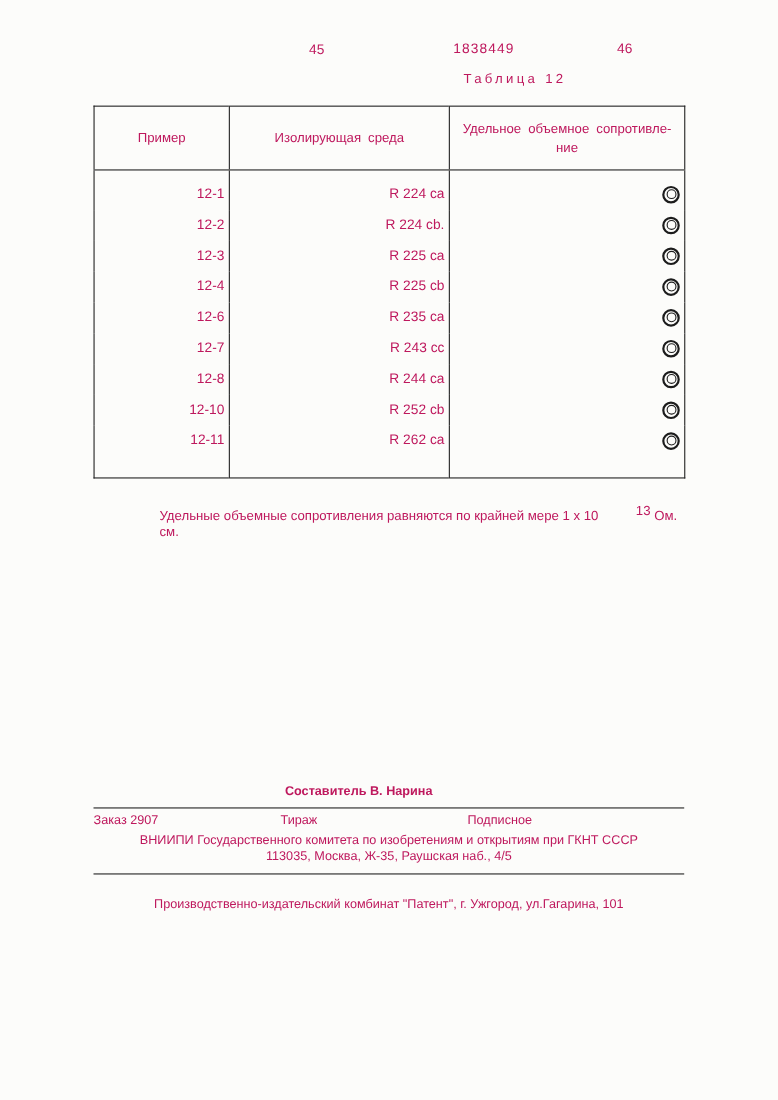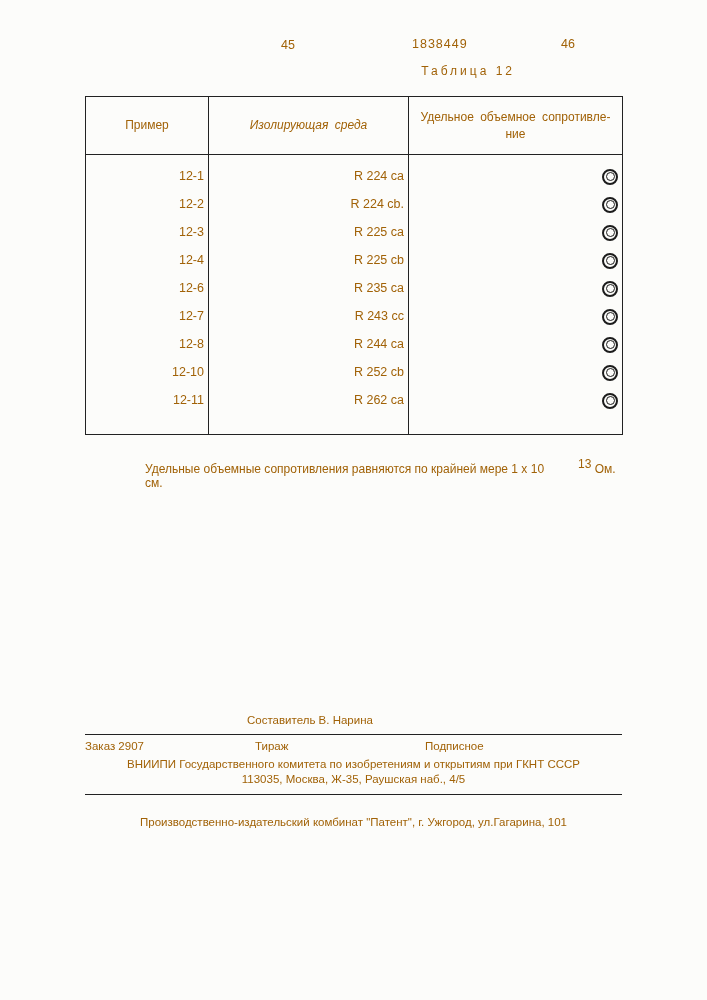--- a/index.html
+++ b/index.html
@@ -3,21 +3,21 @@
 <meta charset="utf-8">
 <style>
   * { margin: 0; padding: 0; box-sizing: border-box; }
   html, body { width: 707px; height: 1000px; }
   body { background: #e9e9e6; }
   .page {
     position: relative;
     width: 707px; height: 1000px;
     background: #fcfcfa;
     font-family: "Liberation Sans", sans-serif;
-    color: #a16207;
+    color: #be185d;
     padding: 0 85px;
     overflow: hidden;
   }
   
   .page-header { position: relative; height: 96px; font-size: 12.5px; }
   .pn-left   { position: absolute; left: 196px; top: 38px; }
   .patent-no { position: absolute; left: 327px; top: 37px; letter-spacing: 1px; }
   .pn-right  { position: absolute; left: 476px; top: 37px; }
   .table-label {
     position: absolute; right: 107px; top: 64px;
@@ -38,21 +38,21 @@
     font-size: 12px;
     text-align: center;
     vertical-align: middle;
     padding: 4px 10px;
     white-space: pre-line;
     word-spacing: 3px;
     line-height: 1.35;
   }
   .data-table th + th, .data-table td + td { border-left: 1.6px solid #222; }
   .col-example { width: 123px; }
-  .col-medium { width: 200px; font-style: italic; }
+  .col-medium { width: 200px; }
   .col-resist { width: 214px; }
   .data-table td {
     text-align: right;
     vertical-align: middle;
     font-size: 12.5px;
     padding: 5.5px 4px;
     line-height: 17px;
   }
   .data-table tbody tr:first-child td { padding-top: 13px; }
   .data-table tbody tr:last-child td { padding-bottom: 25px; }
@@ -76,21 +76,21 @@
   .note {
     margin-top: 27px;
     padding-left: 60px;
     font-size: 12px;
   }
   .note sup { font-size: 12px; vertical-align: super; line-height: 0; padding-left: 34px; }
   
   .footer { margin-top: 224px; font-size: 11.5px; width: 537px; }
   .f-row { position: relative; height: 17px; }
   .f-at-0   { position: absolute; left: 0; }
-  .f-at-165 { position: absolute; left: 162px; }
+  .f-at-165 { position: absolute; left: 174px; font-weight: bold; }
   .f-at-343 { position: absolute; left: 343px; }
   .f-at-170 { position: absolute; left: 170px; }
   .f-at-340 { position: absolute; left: 340px; }
   .f-center { text-align: center; height: 15px; line-height: 14px; }
   .f-hr {
     border: none;
     border-top: 1.3px solid #222;
     margin: 3px 0 5px 0;
   }
   .f-hr-2 { margin-top: 7px; margin-bottom: 7px; }

